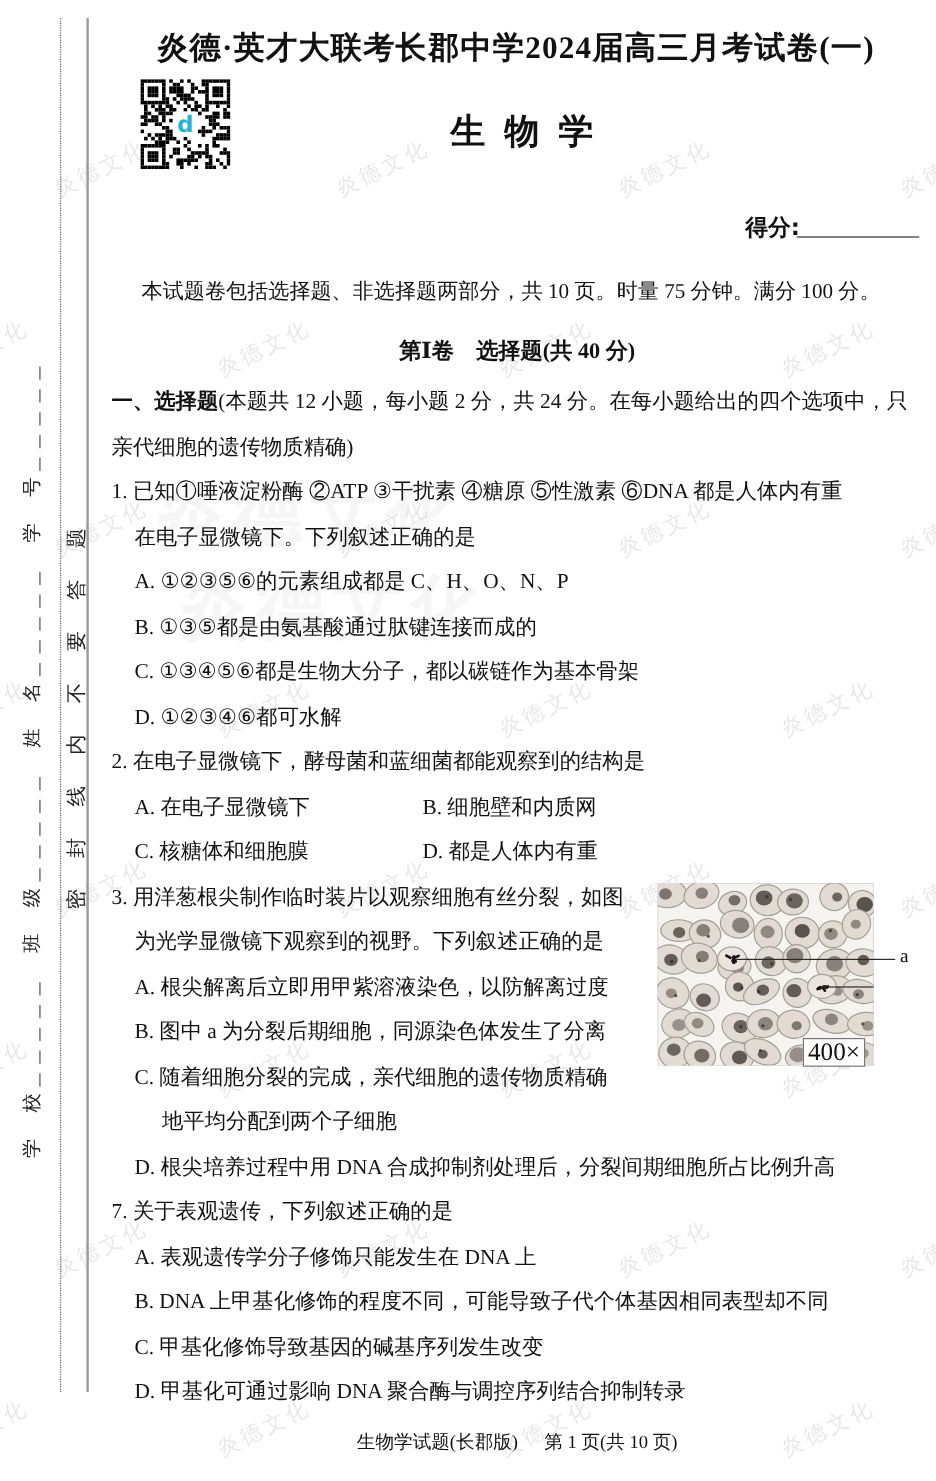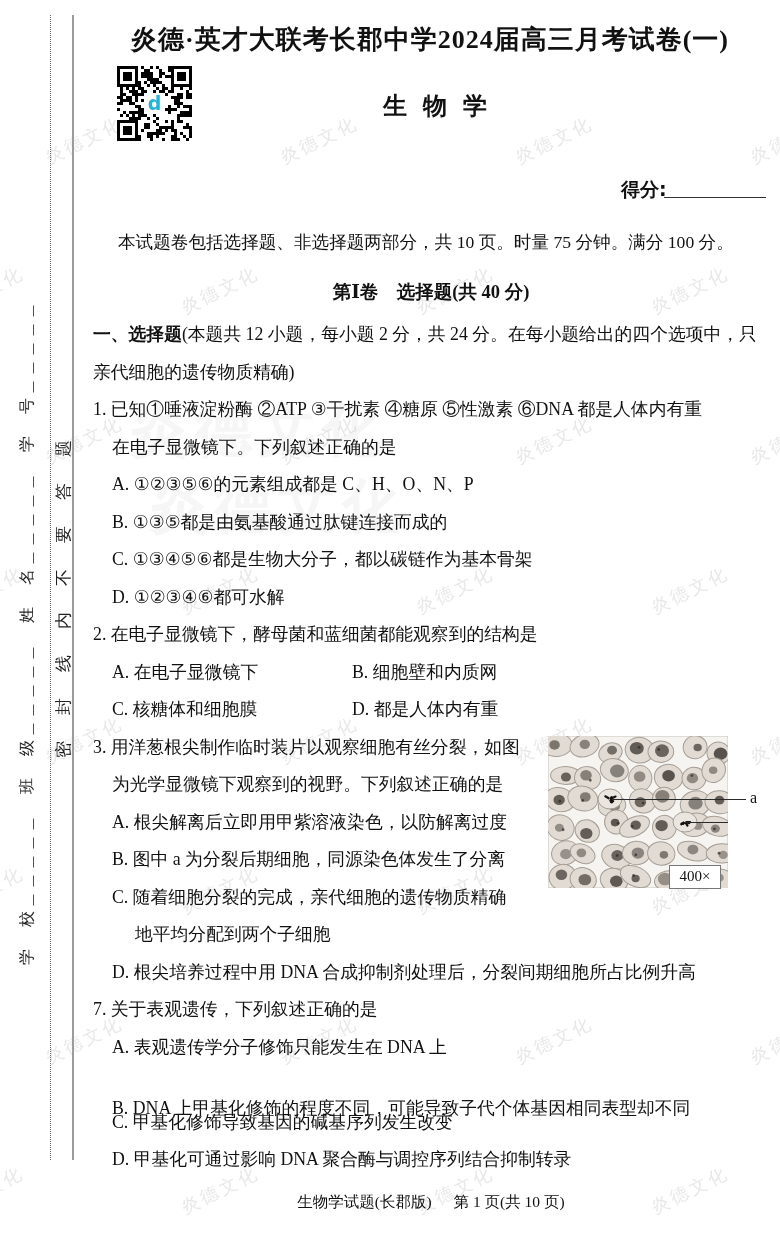--- a/index.html
+++ b/index.html
@@ -14,39 +14,39 @@
       color:rgba(100,100,100,0.055);white-space:nowrap;z-index:0;}
   
   .seal-dotted{left:50px;top:15px;height:1145px;width:0;border-left:1px dotted #666;z-index:1;}
   .seal-solid{left:72px;top:15px;height:1145px;width:0;border-left:2px solid #9b9b9b;z-index:1;}
   .v-rot{transform:rotate(-90deg);transform-origin:0 0;white-space:nowrap;z-index:1;}
   .sidebar-fields{left:17px;top:965px;width:740px;height:26px;font-size:16px;letter-spacing:3px;color:#222;}
   .seal-text{left:52px;top:758px;width:345px;height:20px;font-size:17px;letter-spacing:26px;color:#222;}
   
   .page-title{left:86px;right:6px;top:22px;text-align:center;font-size:26px;font-weight:bold;
       letter-spacing:1px;z-index:2;white-space:nowrap;}
-  .subject-title{left:90px;right:0;top:90px;text-align:center;font-size:24px;font-weight:bold;
+  .subject-title{left:90px;right:0;top:90px;text-align:center;font-size:29px;font-weight:bold;
       font-family:"DejaVu Sans","Liberation Sans",sans-serif;letter-spacing:16px;text-indent:16px;z-index:2;}
   .score-label{left:621px;top:177px;font-size:19px;font-weight:bold;
       font-family:"DejaVu Sans","Liberation Sans",sans-serif;z-index:2;}
   .score-blank{left:664px;top:176px;width:102px;height:21px;border-bottom:1.5px solid #333;z-index:2;}
   .exam-intro{left:118px;top:230px;font-size:17.6px;white-space:nowrap;z-index:2;}
   .part-heading{left:90px;right:8px;top:279px;text-align:center;font-size:18.5px;font-weight:bold;z-index:2;}
   
   #content-lines{position:absolute;inset:0;z-index:2;}
   .tline{position:absolute;left:0;height:26px;width:780px;}
   .seg{position:absolute;top:0;font-size:17.8px;white-space:nowrap;}
   .seg b{font-weight:bold;}
   
   .fig-wrap{left:548px;top:736px;width:180px;height:152px;z-index:2;}
   .fig-pointer1{left:612px;top:799px;width:134px;height:0;border-top:1.5px solid #2a2a2a;z-index:3;}
   .fig-pointer2{left:684px;top:822px;width:44px;height:0;border-top:1.5px solid #2a2a2a;z-index:3;}
   .fig-label-a{left:750px;top:789px;font-size:16px;z-index:3;}
   .fig-mag{left:669px;top:865px;width:50px;height:22px;background:#fff;border:1px solid #777;
-      z-index:3;text-align:center;font-size:15px;line-height:21px;}
+      z-index:3;text-align:center;font-size:21px;line-height:21px;}
   
   .page-footer{left:90px;right:8px;top:1192px;text-align:center;font-size:15.5px;z-index:2;}
   .page-footer span{margin:0 9px;}
 </style>
 </head>
 <body>
 
 <div id="wm-layer">
     <span class="wm" style="left: 42px; top: 128px; color: rgb(232, 232, 232);">炎德文化</span>
     <span class="wm" style="left: 277px; top: 128px; color: rgb(232, 232, 232);">炎德文化</span>
@@ -448,21 +448,21 @@
     <div class="tline" style="top: 959.5px;">
       <span class="seg" style="left: 112px;">D. 根尖培养过程中用 DNA 合成抑制剂处理后，分裂间期细胞所占比例升高</span>
     </div>
     <div class="tline" style="top: 997px;">
       <span class="seg" style="left: 93px;">7. 关于表观遗传，下列叙述正确的是</span>
     </div>
     <div class="tline" style="top: 1034.5px;">
       <span class="seg" style="left: 112px;">A. 表观遗传学分子修饰只能发生在 DNA 上</span>
     </div>
     <div class="tline" style="top: 1072px;">
-      <span class="seg" style="left: 112px; margin-top: 24px;">B. DNA 上甲基化修饰的程度不同，可能导致子代个体基因相同表型却不同</span>
+      <span class="seg" style="left: 112px;">B. DNA 上甲基化修饰的程度不同，可能导致子代个体基因相同表型却不同</span>
     </div>
     <div class="tline" style="top: 1109.5px;">
       <span class="seg" style="left: 112px;">C. 甲基化修饰导致基因的碱基序列发生改变</span>
     </div>
     <div class="tline" style="top: 1147px;">
       <span class="seg" style="left: 112px;">D. 甲基化可通过影响 DNA 聚合酶与调控序列结合抑制转录</span>
     </div>
   </div>
 
 <svg class="abs fig-wrap" id="fig-svg" width="180" height="152" viewBox="0 0 180 152">

